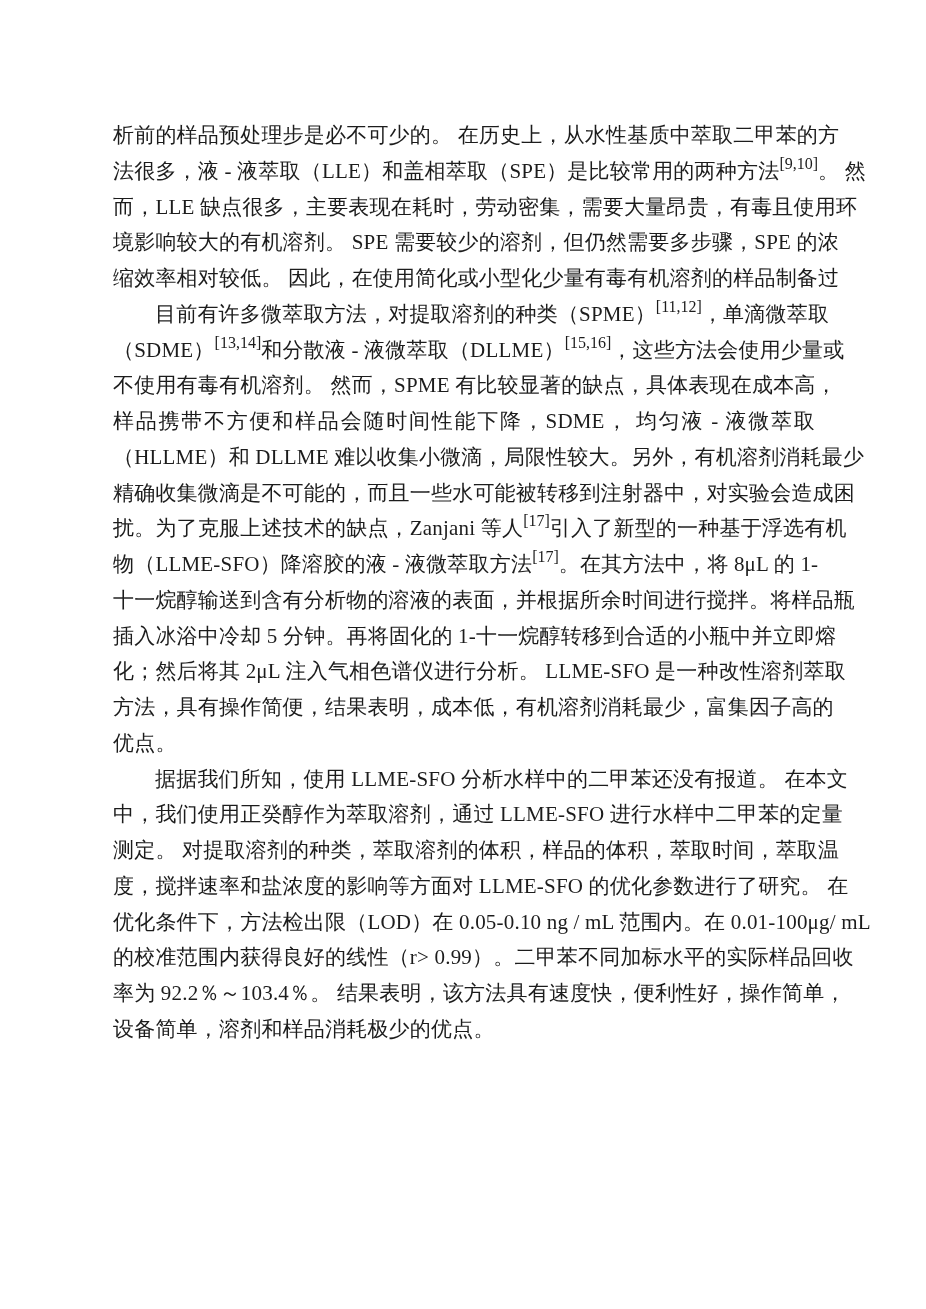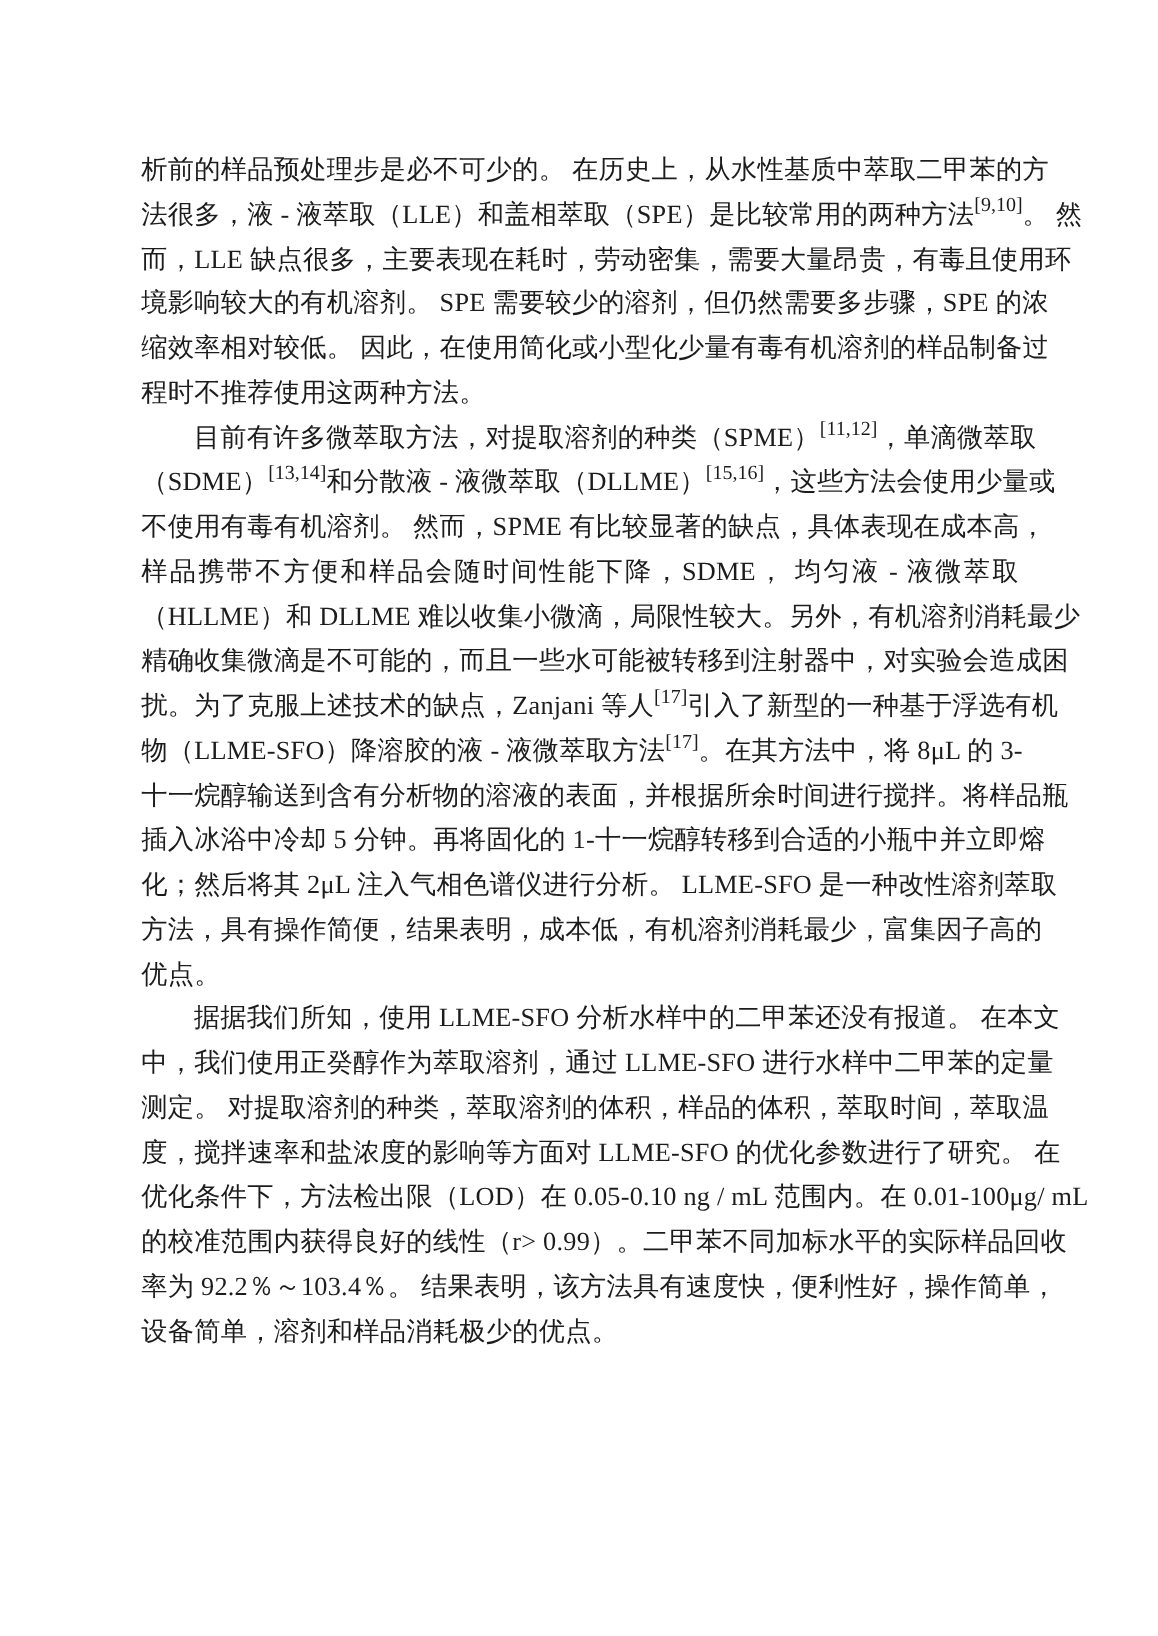--- a/index.html
+++ b/index.html
@@ -57,31 +57,30 @@
 <body>
 
 <div class="page">
   <div class="text-block" style="color: rgb(28, 28, 28);">
       <div class="paragraph">
         <div class="line"><span>析前的样品预处理步是必不可少的。 在历史上，从水性基质中萃取二甲苯的方</span></div>
         <div class="line"><span>法很多，液 - 液萃取（LLE）和盖相萃取（SPE）是比较常用的两种方法</span><sup>[9,10]</sup><span>。 然</span></div>
         <div class="line"><span>而，LLE 缺点很多，主要表现在耗时，劳动密集，需要大量昂贵，有毒且使用环</span></div>
         <div class="line"><span>境影响较大的有机溶剂。 SPE 需要较少的溶剂，但仍然需要多步骤，SPE 的浓</span></div>
         <div class="line"><span>缩效率相对较低。 因此，在使用简化或小型化少量有毒有机溶剂的样品制备过</span></div>
-        <div class="line para-end"><span>程时不推荐使用这两种方法。</span></div>
       </div>
       <div class="paragraph">
         <div class="line indent"><span>目前有许多微萃取方法，对提取溶剂的种类（SPME）</span><sup>[11,12]</sup><span>，单滴微萃取</span></div>
         <div class="line"><span>（SDME）</span><sup>[13,14]</sup><span>和分散液 - 液微萃取（DLLME）</span><sup>[15,16]</sup><span>，这些方法会使用少量或</span></div>
         <div class="line"><span>不使用有毒有机溶剂。 然而，SPME 有比较显著的缺点，具体表现在成本高，</span></div>
         <div class="line"><span>样品携带不方便和样品会随时间性能下降，SDME， 均匀液 - 液微萃取</span></div>
         <div class="line"><span>（HLLME）和 DLLME 难以收集小微滴，局限性较大。另外，有机溶剂消耗最少</span></div>
         <div class="line"><span>精确收集微滴是不可能的，而且一些水可能被转移到注射器中，对实验会造成困</span></div>
         <div class="line"><span>扰。为了克服上述技术的缺点，Zanjani 等人</span><sup>[17]</sup><span>引入了新型的一种基于浮选有机</span></div>
-        <div class="line"><span>物（LLME-SFO）降溶胶的液 - 液微萃取方法</span><sup>[17]</sup><span>。在其方法中，将 8μL 的 3-</span></div>
+        <div class="line"><span>物（LLME-SFO）降溶胶的液 - 液微萃取方法</span><sup>[17]</sup><span>。在其方法中，将 8μL 的 1-</span></div>
         <div class="line"><span>十一烷醇输送到含有分析物的溶液的表面，并根据所余时间进行搅拌。将样品瓶</span></div>
         <div class="line"><span>插入冰浴中冷却 5 分钟。再将固化的 1-十一烷醇转移到合适的小瓶中并立即熔</span></div>
         <div class="line"><span>化；然后将其 2μL 注入气相色谱仪进行分析。 LLME-SFO 是一种改性溶剂萃取</span></div>
         <div class="line"><span>方法，具有操作简便，结果表明，成本低，有机溶剂消耗最少，富集因子高的</span></div>
         <div class="line para-end"><span>优点。</span></div>
       </div>
       <div class="paragraph">
         <div class="line indent"><span>据据我们所知，使用 LLME-SFO 分析水样中的二甲苯还没有报道。 在本文</span></div>
         <div class="line"><span>中，我们使用正癸醇作为萃取溶剂，通过 LLME-SFO 进行水样中二甲苯的定量</span></div>
         <div class="line"><span>测定。 对提取溶剂的种类，萃取溶剂的体积，样品的体积，萃取时间，萃取温</span></div>

